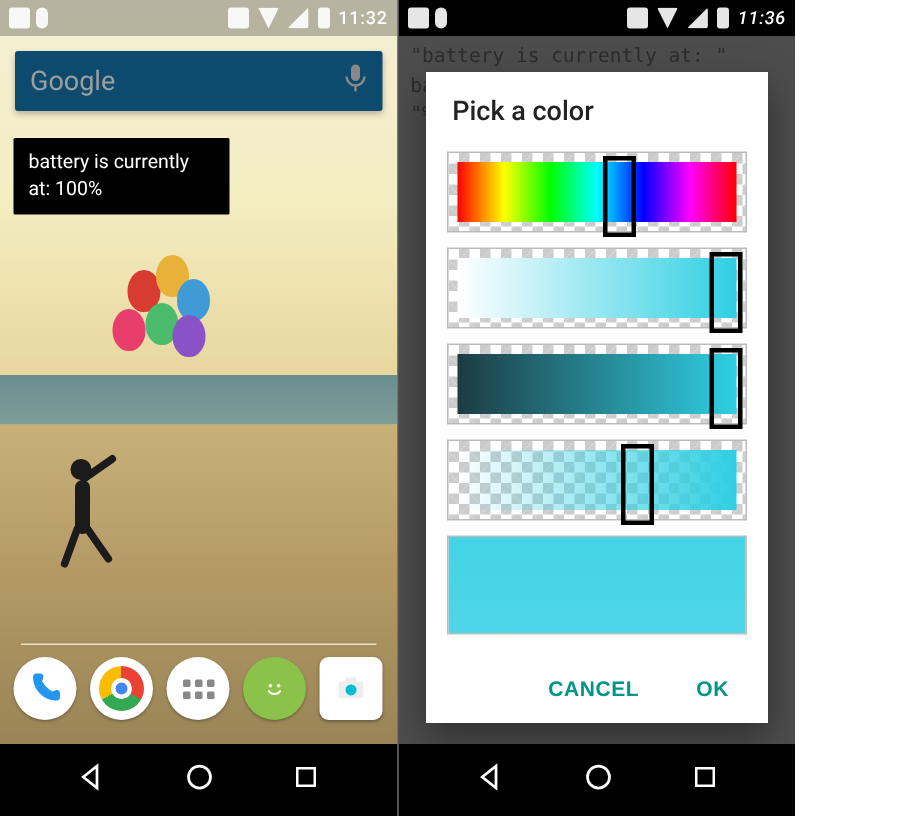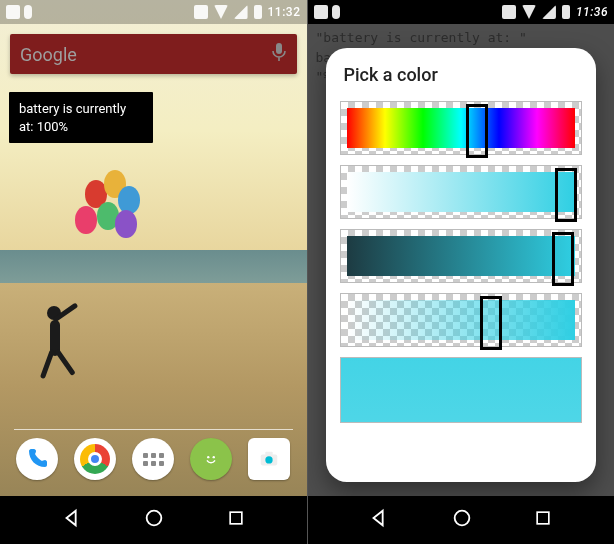--- a/index.html
+++ b/index.html
@@ -1,16 +1,16 @@
 <!DOCTYPE html>
 <html><head>
 <meta charset="utf-8">
 <style>
   html,body{margin:0;padding:0;font-family:Roboto,Arial,sans-serif;background:#fff;}
-  .stage{display:flex;width:614px;height:544px;}
+  .stage{display:flex;width:530px;height:544px;}
   .phone{width:307px;height:544px;position:relative;overflow:hidden;background:#777;}
   .phone + .phone{border-left:1px solid #555;}
 
   
   .status{height:24px;background:rgba(0,0,0,0.25);display:flex;align-items:center;padding:0 6px;color:#fff;font-size:12px;position:relative;z-index:20;}
   .status.dark{background:#000;font-style:italic;}
   .status .left{display:flex;gap:4px;align-items:center;}
   .status .right{margin-left:auto;display:flex;gap:6px;align-items:center;}
   .sicon{width:14px;height:14px;background:#fff;border-radius:2px;opacity:.9;}
   .clock{font-weight:500;letter-spacing:.5px;}
@@ -34,21 +34,21 @@
   .b4{background:#4dbb6c;left:97px;top:202px;}
   .b5{background:#e93e6b;left:75px;top:206px;}
   .b6{background:#8a52c7;left:115px;top:210px;}
   .person{position:absolute;left:40px;top:300px;width:30px;height:80px;}
   .person .body{position:absolute;left:10px;top:20px;width:10px;height:36px;background:#1b1b1b;border-radius:5px;}
   .person .arm{position:absolute;left:14px;top:18px;width:28px;height:5px;background:#1b1b1b;border-radius:3px;transform:rotate(-35deg);transform-origin:left;}
   .person .leg1{position:absolute;left:10px;top:50px;width:5px;height:30px;background:#1b1b1b;border-radius:3px;transform:rotate(20deg);transform-origin:top;}
   .person .leg2{position:absolute;left:14px;top:50px;width:5px;height:30px;background:#1b1b1b;border-radius:3px;transform:rotate(-35deg);transform-origin:top;}
   .person .head{position:absolute;left:7px;top:6px;width:14px;height:14px;background:#1b1b1b;border-radius:50%;}
 
-  .searchbar{position:absolute;top:34px;left:10px;right:10px;height:40px;background:#7f1d1d;border-radius:2px;box-shadow:0 2px 4px rgba(0,0,0,.25);display:flex;align-items:center;padding:0 10px;z-index:10;}
+  .searchbar{position:absolute;top:34px;left:10px;right:10px;height:40px;background:#0c4a6e;border-radius:2px;box-shadow:0 2px 4px rgba(0,0,0,.25);display:flex;align-items:center;padding:0 10px;z-index:10;}
   .searchbar .g{color:#9e9e9e;font-size:18px;font-weight:400;}
   .mic{margin-left:auto;color:#888;}
   .widget{position:absolute;top:92px;left:9px;width:124px;background:#000;color:#fff;font-size:13px;line-height:1.35;padding:8px 10px;border-radius:1px;z-index:10;}
   .divider{position:absolute;left:14px;right:14px;bottom:114px;height:1px;background:rgba(255,255,255,.7);}
 
   .dock{position:absolute;bottom:56px;left:0;right:0;height:58px;display:flex;justify-content:space-evenly;align-items:center;z-index:10;}
   .app{width:42px;height:42px;border-radius:50%;display:flex;align-items:center;justify-content:center;box-shadow:0 1px 2px rgba(0,0,0,.3);}
   .app.phoneapp{background:#fff;color:#2196f3;font-size:24px;}
   .app.chrome{background:#fff;position:relative;}
   .app.chrome::before{content:"";position:absolute;inset:6px;border-radius:50%;
@@ -61,21 +61,21 @@
   .app.cam{background:#fff;border-radius:6px;color:#00bcd4;font-size:18px;}
 
   
   .nav{position:absolute;bottom:0;left:0;right:0;height:48px;background:#000;display:flex;justify-content:space-evenly;align-items:center;z-index:30;}
   .nav svg{fill:none;stroke:#fff;stroke-width:2;}
 
   
   .right-bg{position:absolute;inset:0;background:#777;}
   .codehint{position:absolute;top:28px;left:8px;right:8px;color:#444;font-family:monospace;font-size:13px;line-height:1.5;}
   .scrim{position:absolute;inset:0;top:24px;bottom:48px;background:rgba(0,0,0,.35);}
-  .dialog{position:absolute;top:48px;left:18px;right:18px;bottom:62px;background:#fff;box-shadow:0 10px 24px rgba(0,0,0,.4);display:flex;flex-direction:column;z-index:25;border-radius:21px;}
+  .dialog{position:absolute;top:48px;left:18px;right:18px;bottom:62px;background:#fff;box-shadow:0 10px 24px rgba(0,0,0,.4);display:flex;flex-direction:column;z-index:25;}
   .dialog h3{margin:0;padding:16px 18px 10px;font-size:18px;font-weight:500;color:#222;}
   .sliders{flex:1;padding:6px 14px;display:flex;flex-direction:column;gap:10px;overflow:hidden;}
   .track{height:52px;position:relative;border:1px solid #bbb;
     background-image:
       linear-gradient(45deg,#ccc 25%,transparent 25%),
       linear-gradient(-45deg,#ccc 25%,transparent 25%),
       linear-gradient(45deg,transparent 75%,#ccc 75%),
       linear-gradient(-45deg,transparent 75%,#ccc 75%);
     background-size:14px 14px;
     background-position:0 0,0 7px,7px -7px,-7px 0;}
@@ -229,20 +229,24 @@
         <div class="track">
           <div class="fill val"></div>
           <div class="thumb" style="left:88%"></div>
         </div>
         <div class="track">
           <div class="fill alpha"></div>
           <div class="thumb" style="left:58%"></div>
         </div>
         <div class="track preview"></div>
       </div>
+      <div class="dactions">
+        <button>CANCEL</button>
+        <button>OK</button>
+      </div>
     </div>
 
     <div class="nav">
       <span><svg width="22" height="22" viewBox="0 0 24 24">
             <path d="M16 4 6 12l10 8z"></path>
           </svg></span>
       <span><svg width="22" height="22" viewBox="0 0 24 24">
             <circle cx="12" cy="12" r="8"></circle>
           </svg></span>
       <span><svg width="20" height="20" viewBox="0 0 24 24">

